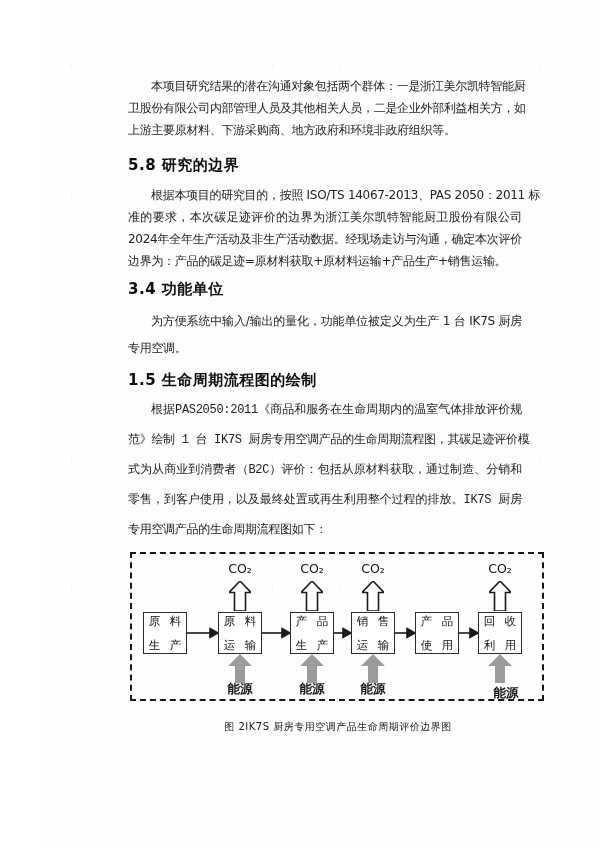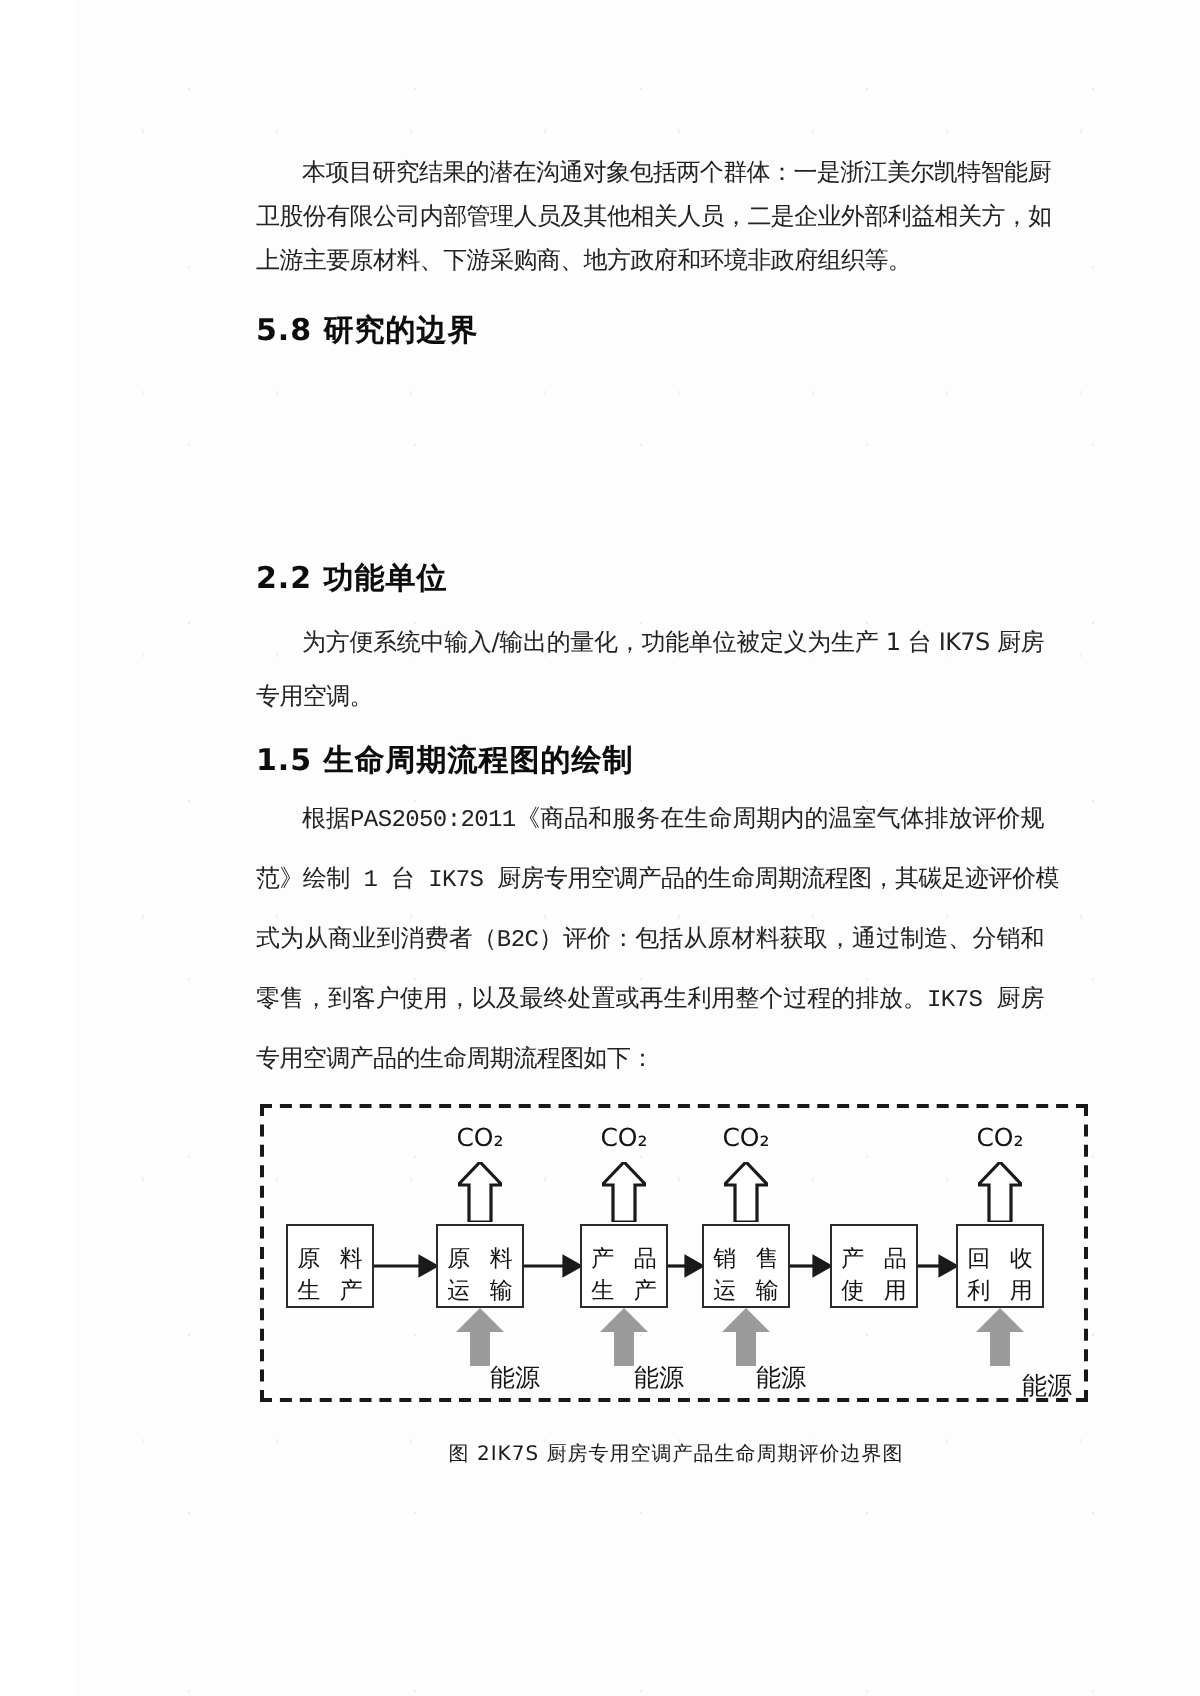--- a/index.html
+++ b/index.html
@@ -71,21 +71,21 @@
   }
   .stage-box {
     position: absolute;
     left: 0; top: 58px;
     width: 44px; height: 42px;
     border: 1.5px solid #2b2b2b;
     background: #fff;
     display: flex;
     flex-direction: column;
     align-items: center;
-    justify-content: flex-end;
+    justify-content: space-between;
   }
   .stage-box span {
     font-size: 11.5px;
     line-height: 16px;
     letter-spacing: 3px;
     text-indent: 3px;
     color: #141414;
     white-space: nowrap;
   }
   .co2-label {
@@ -104,23 +104,23 @@
   }
   .energy-arrow {
     position: absolute;
     left: 10px; top: 100px;
     width: 24px; height: 29px;
   }
   .energy-label {
     position: absolute;
     left: -8px; top: 127px;
     width: 60px;
-    text-align: right;
+    text-align: center;
     font-size: 12.5px;
-    font-weight: 400;
+    font-weight: 700;
     color: #141414;
     white-space: nowrap;
   }
   .stage6 .energy-label { top: 131px; left: -2px; }
   .stage1 { left: 11px; }
   .stage2 { left: 86px; }
   .stage3 { left: 158px; }
   .stage4 { left: 219px; }
   .stage5 { left: 283px; }
   .stage6 { left: 346px; }
@@ -140,22 +140,28 @@
 
 <div class="page">
 
   <div class="textcol" id="intro">
     <div class="pline first">本项目研究结果的潜在沟通对象包括两个群体：一是浙江美尔凯特智能厨</div>
     <div class="pline">卫股份有限公司内部管理人员及其他相关人员，二是企业外部利益相关方，如</div>
     <div class="pline last">上游主要原材料、下游采购商、地方政府和环境非政府组织等。</div>
   </div>
 
   <div class="textcol heading" id="h33">5.8 研究的边界</div>
-
-  <div class="textcol heading" id="h34">2.2 功能单位</div>
+  <div class="textcol" id="p33">
+    <div class="pline first">根据本项目的研究目的，按照 ISO/TS 14067-2013、PAS 2050：2011 标</div>
+    <div class="pline">准的要求，本次碳足迹评价的边界为浙江美尔凯特智能厨卫股份有限公司</div>
+    <div class="pline">2024年全年生产活动及非生产活动数据。经现场走访与沟通，确定本次评价</div>
+    <div class="pline last">边界为：产品的碳足迹=原材料获取+原材料运输+产品生产+销售运输。</div>
+  </div>
+
+  <div class="textcol heading" id="h34">3.4 功能单位</div>
   <div class="textcol" id="p34">
     <div class="pline first">为方便系统中输入/输出的量化，功能单位被定义为生产 1 台 IK7S 厨房</div>
     <div class="pline last">专用空调。</div>
   </div>
 
   <div class="textcol heading" id="h35">1.5 生命周期流程图的绘制</div>
   <div class="textcol" id="p35">
     <div class="pline first">根据PAS2050:2011《商品和服务在生命周期内的温室气体排放评价规</div>
     <div class="pline">范》绘制 1 台 IK7S 厨房专用空调产品的生命周期流程图，其碳足迹评价模</div>
     <div class="pline">式为从商业到消费者（B2C）评价：包括从原材料获取，通过制造、分销和</div>

